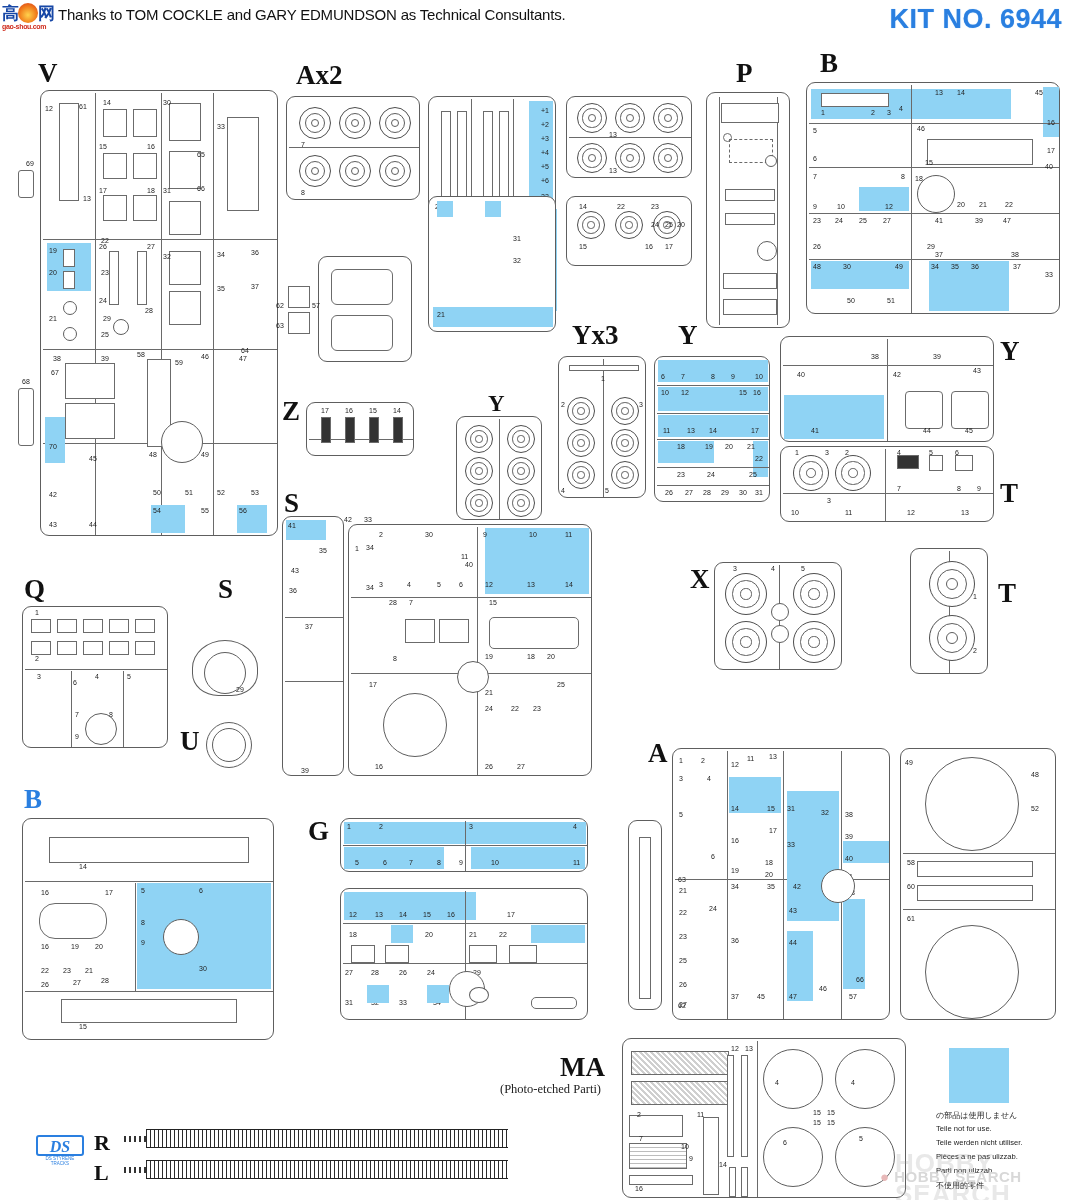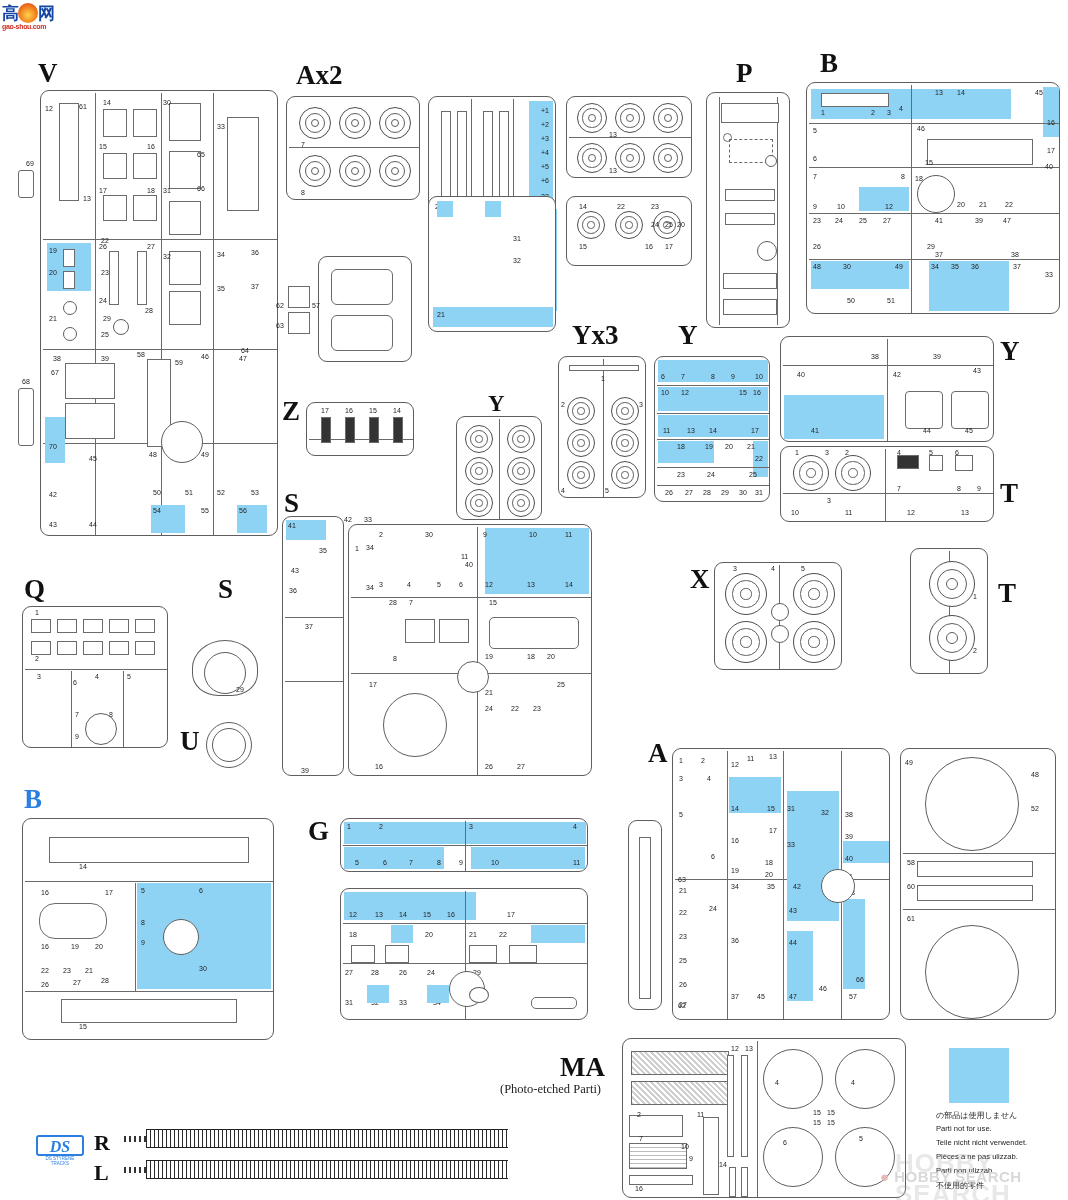--- a/index.html
+++ b/index.html
@@ -79,20 +79,22 @@
 </head>
 <body>
 
 <div id="header">
   <div id="wm-logo">
     <span class="cn">高</span>
     <span class="flame"></span>
     <span class="cn2">网</span>
     <span class="dom">gao-shou.com</span>
   </div>
+  <div id="credit-text">Thanks to TOM COCKLE and GARY EDMUNDSON as Technical Consultants.</div>
+  <div id="kit-no">KIT NO. 6944</div>
 </div>
 
 <div class="lbl big" style="left:38px;top:60px">V</div>
 <div class="sprue" style="left:40px;top:90px;width:238px;height:446px">
 
   <div class="ln" style="left:54px;top:2px;width:1.2px;height:442px"></div>
   <div class="ln" style="left:120px;top:2px;width:1.2px;height:442px"></div>
   <div class="ln" style="left:172px;top:2px;width:1.2px;height:442px"></div>
   <div class="ln" style="left:2px;top:148px;width:234px;height:1.2px"></div>
   <div class="ln" style="left:2px;top:258px;width:234px;height:1.2px"></div>
@@ -798,22 +800,22 @@
   <div class="pn" style="left:236px;top:96px">5</div>
   <div class="pn" style="left:190px;top:70px">15</div>
   <div class="pn" style="left:204px;top:70px">15</div>
   <div class="pn" style="left:190px;top:80px">15</div>
   <div class="pn" style="left:204px;top:80px">15</div>
 </div>
 
 <div id="legend">
   <div id="legend-swatch"></div>
   <div class="lt jp" style="top:64px">の部品は使用しません</div>
-  <div class="lt" style="top:78px">Parti not for use.</div>
-  <div class="lt" style="top:92px">Teile nicht nicht verwendet.</div>
+  <div class="lt" style="top:78px">Teile not for use.</div>
+  <div class="lt" style="top:92px">Teile werden nicht utiliser.</div>
   <div class="lt" style="top:106px">Pièces a ne pas ulizzab.</div>
   <div class="lt" style="top:120px">Parti non ulizzab.</div>
   <div class="lt jp" style="top:134px">不使用的零件</div>
 </div>
 
 <div id="tracks">
   <div id="ds-logo">
     <div class="dsbox">DS</div>
     <div class="dssub">DS STYRENE TRACKS</div>
   </div>

